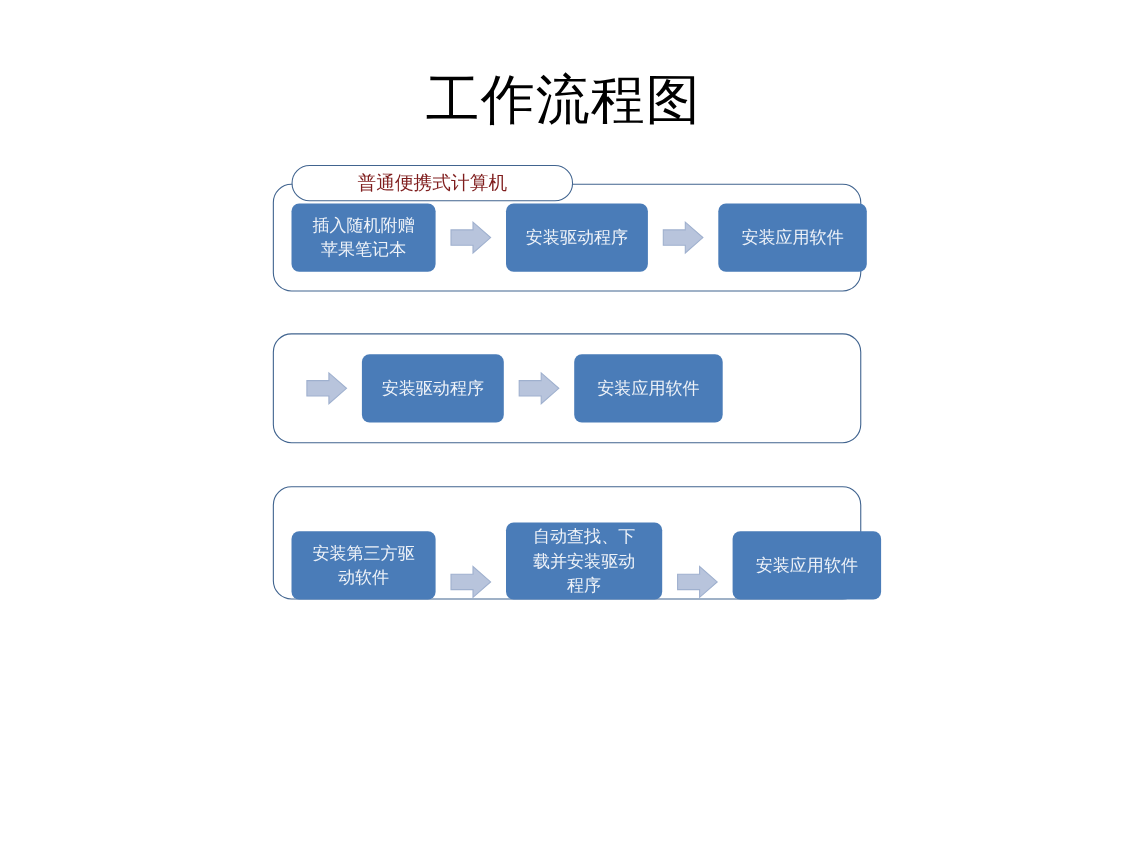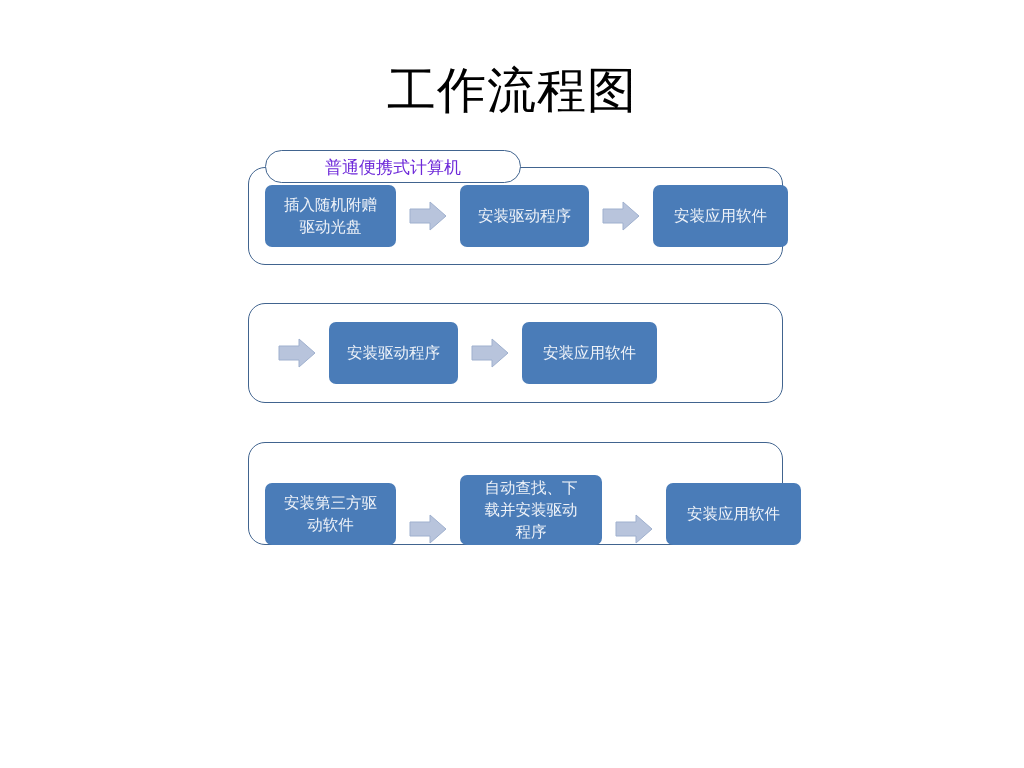--- a/index.html
+++ b/index.html
@@ -65,21 +65,21 @@
     border-radius: 17px;
     background: #ffffff;
     z-index: 5;
     display: flex;
     align-items: center;
     justify-content: center;
   }
   .group-label-text {
     font-size: 17px;
     line-height: 20px;
-    color: #6d28d9;
+    color: #7f1d1d;
     font-family: "DejaVu Sans", "Liberation Sans", sans-serif;
     white-space: nowrap;
   }
 
   
   .steps {
     position: absolute;
     left: 0;
     top: 0;
     width: 535px;
@@ -153,21 +153,21 @@
 <div id="slide">
 
   <div id="page-title">工作流程图</div>
 
   <div class="group" id="group-1">
     <div class="group-body"></div>
 
     <div class="steps">
       <div class="step-box box-w1">
         <span class="step-text">插入随机附赠
-驱动光盘</span>
+苹果笔记本</span>
       </div>
       <div class="spacer-md"></div>
       <div class="arrow">
         <svg width="40" height="32" viewBox="0 0 40 32">
           <path d="M2,9 L22,9 L22,2 L38,16 L22,30 L22,23 L2,23 Z" fill="#b8c4dc" stroke="#9fb0ce" stroke-width="1"></path>
         </svg>
       </div>
       <div class="spacer-md"></div>
       <div class="step-box box-w2">
         <span class="step-text">安装驱动程序</span>

